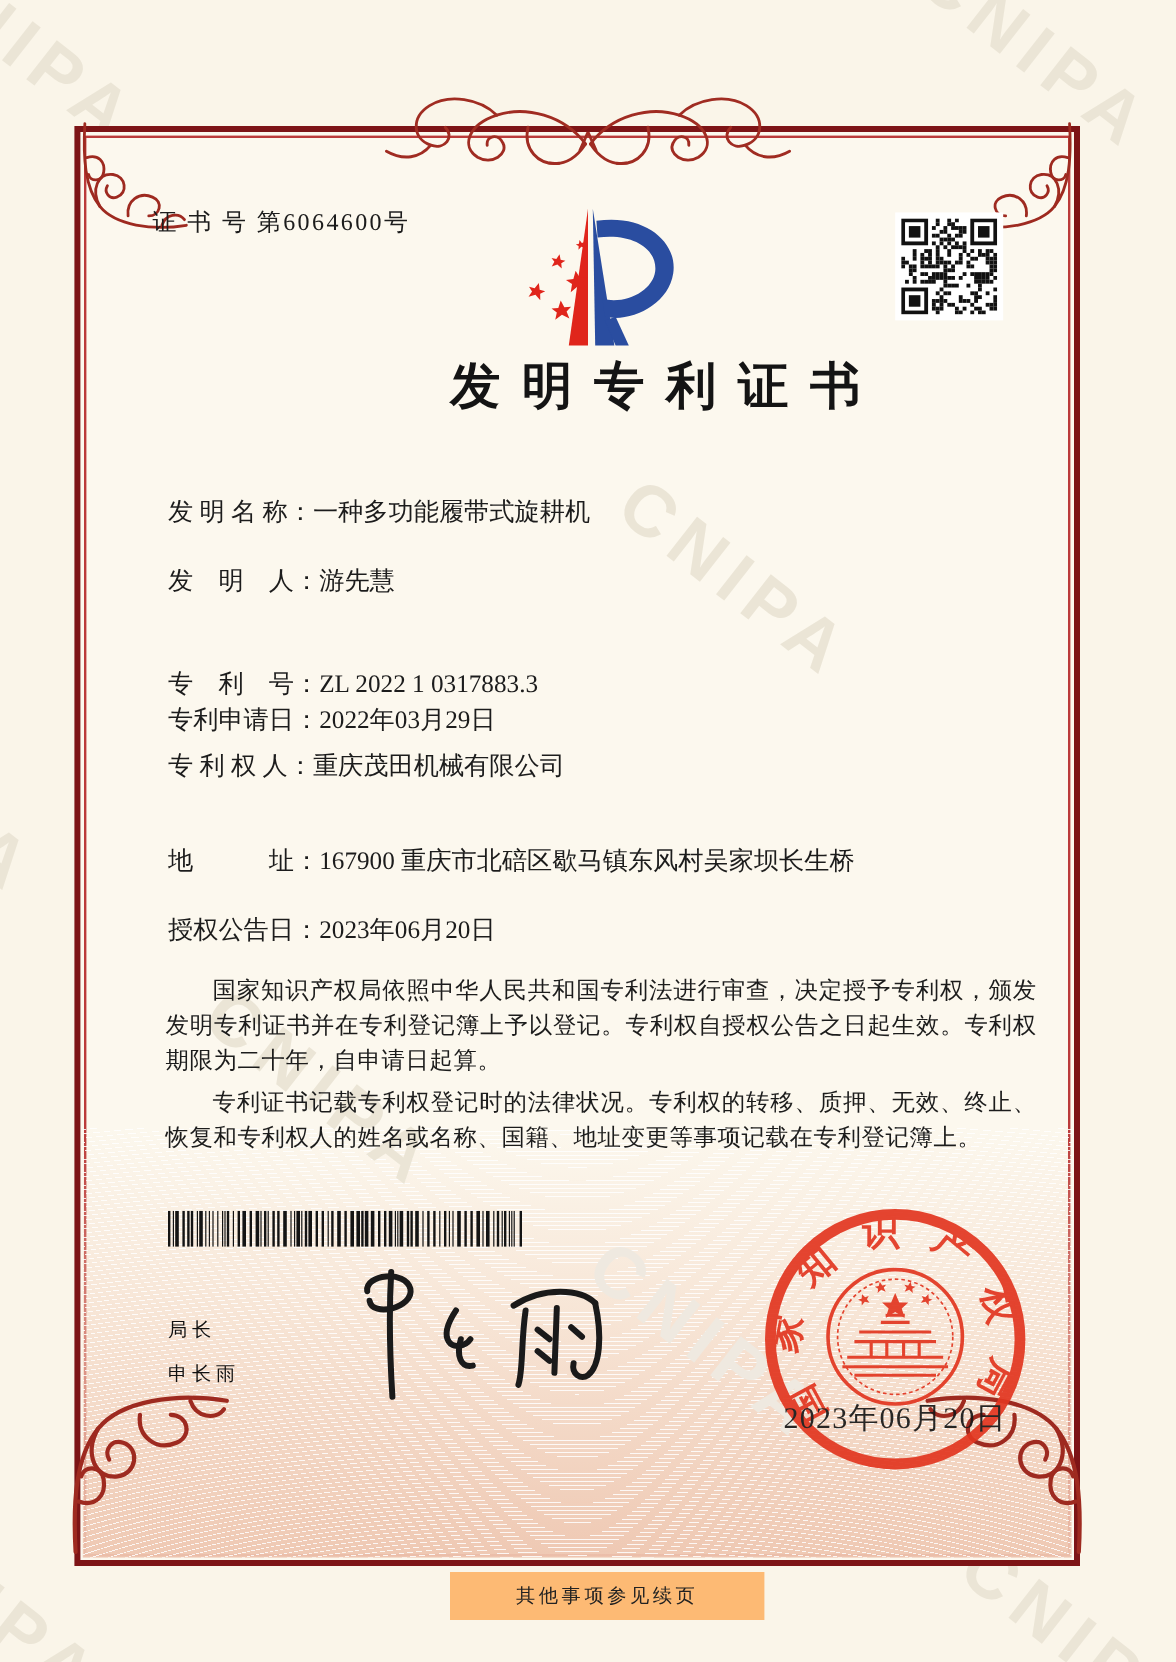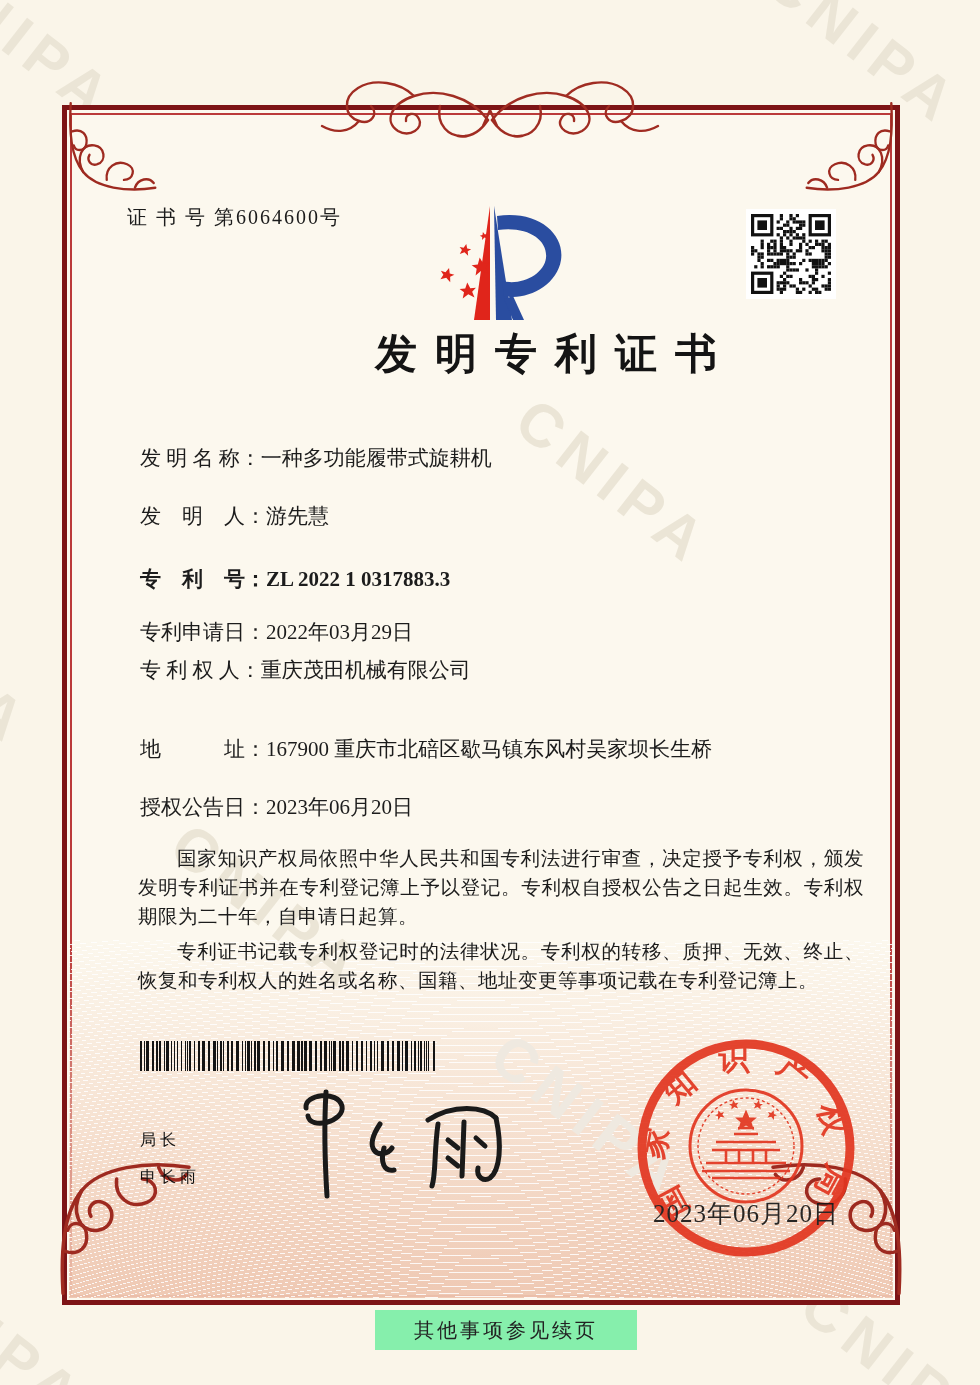--- a/index.html
+++ b/index.html
@@ -34,21 +34,21 @@
         rgba(255,255,255,.85) 0 1.5px, rgba(255,255,255,0) 1.5px 10px),
       linear-gradient(to bottom,
         rgba(242,209,188,0) 0%, rgba(242,209,188,.5) 45%, rgba(238,198,176,.95) 100%);
   }
   .ornament{position:absolute;z-index:3;}
   .ornament svg{display:block;}
   .flip-x{transform:scaleX(-1);}
   .flip-y{transform:scaleY(-1);}
   .flip-xy{transform:scale(-1,-1);}
   
-  .content{position:absolute;inset:0;z-index:4;margin-top:32px;}
+  .content{position:absolute;inset:0;z-index:4;}
   .certno{position:absolute;left:127px;top:172px;font-size:20px;letter-spacing:2px;}
   .title{
     position:absolute;left:62px;top:294px;width:968px;text-align:center;
     font-size:42px;font-weight:bold;letter-spacing:18px;text-indent:18px;color:#141414;
   }
   .qrbox{position:absolute;left:746px;top:177px;width:90px;height:90px;background:#fff;padding:0;}
   .qrbox svg{position:absolute;left:5px;top:5px;}
   .field{position:absolute;left:140px;font-size:21px;white-space:nowrap;}
   .field .lab{display:inline-block;}
   .field .val{display:inline-block;}
@@ -63,23 +63,23 @@
     position:absolute;left:140px;
     font-family:"Liberation Sans","DejaVu Sans",sans-serif;
     font-size:16px;letter-spacing:4px;color:#111;
   }
   .signature{position:absolute;left:268px;top:1046px;}
   .seal{position:absolute;left:630px;top:1000px;z-index:5;}
   .pageinfo{
     position:absolute;left:62px;top:1266px;width:838px;text-align:center;font-size:17px;
   }
   .contbox{
-    position:absolute;left:375px;top:1310px;width:262px;height:40px;background:#86efac;
+    position:absolute;left:375px;top:1310px;width:262px;height:40px;background:#fdba74;
     display:flex;align-items:center;justify-content:center;
-    font-size:20px;letter-spacing:3px;z-index:6;color:#222;
+    font-size:16px;letter-spacing:3px;z-index:6;color:#222;
   }
   .hidden-defs{position:absolute;width:0;height:0;overflow:hidden;}
 </style>
 </head>
 <body>
 
 <svg class="hidden-defs" aria-hidden="true">
   <defs>
     <polygon id="star5" points="0,-10 2.94,-3.09 9.51,-3.09 4.76,1.18 6.88,8.09 0,3.82 -6.88,8.09 -4.76,1.18 -9.51,-3.09 -2.94,-3.09"></polygon>
     <g id="corner-fl" fill="none" stroke="#9e2a20" stroke-width="3" stroke-linecap="round">
@@ -375,21 +375,21 @@
   </div>
 
   <div class="title">发明专利证书</div>
 
   <div class="field" style="top:412px;">
     <span class="lab">发 明 名 称：</span><span class="val">一种多功能履带式旋耕机</span>
   </div>
   <div class="field" style="top:470px;">
     <span class="lab">发　明　人：</span><span class="val">游先慧</span>
   </div>
-  <div class="field" style="top:533px;font-weight:bold;">
+  <div class="field" style="top:556px;">
     <span class="lab">专　利　号：</span><span class="val">ZL 2022 1 0317883.3</span>
   </div>
   <div class="field" style="top:586px;">
     <span class="lab">专利申请日：</span><span class="val">2022年03月29日</span>
   </div>
   <div class="field" style="top:624px;">
     <span class="lab">专 利 权 人：</span><span class="val">重庆茂田机械有限公司</span>
   </div>
   <div class="field" style="top:703px;">
     <span class="lab">地　　　址：</span><span class="val">167900 重庆市北碚区歇马镇东风村吴家坝长生桥</span>

